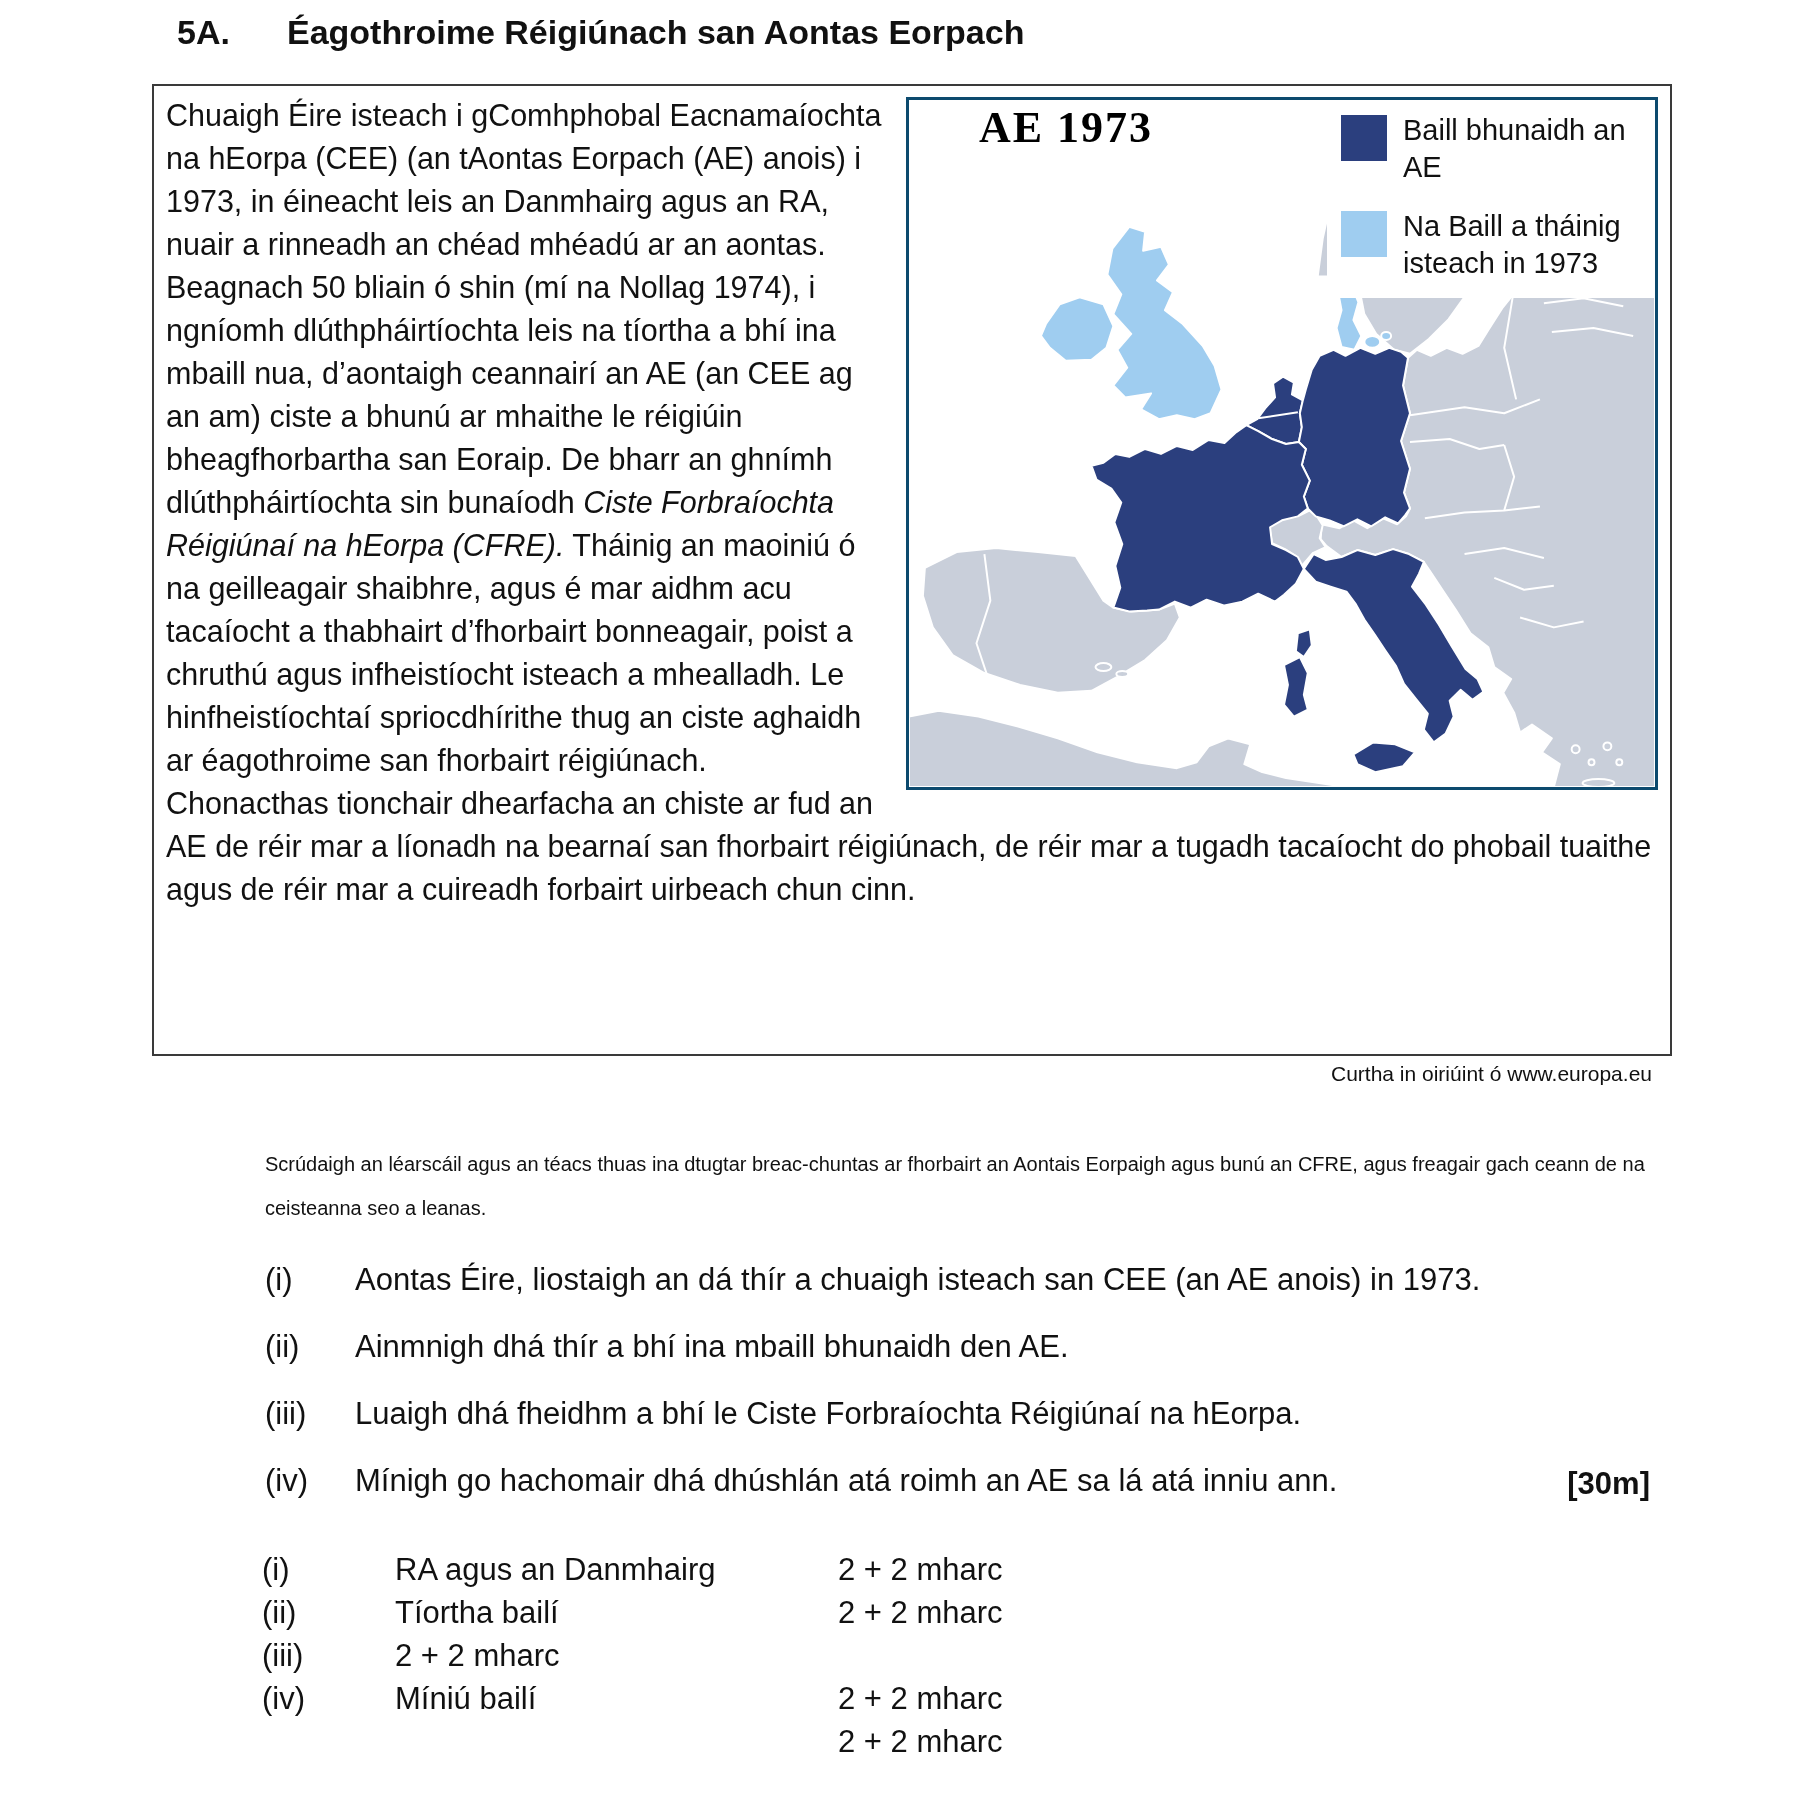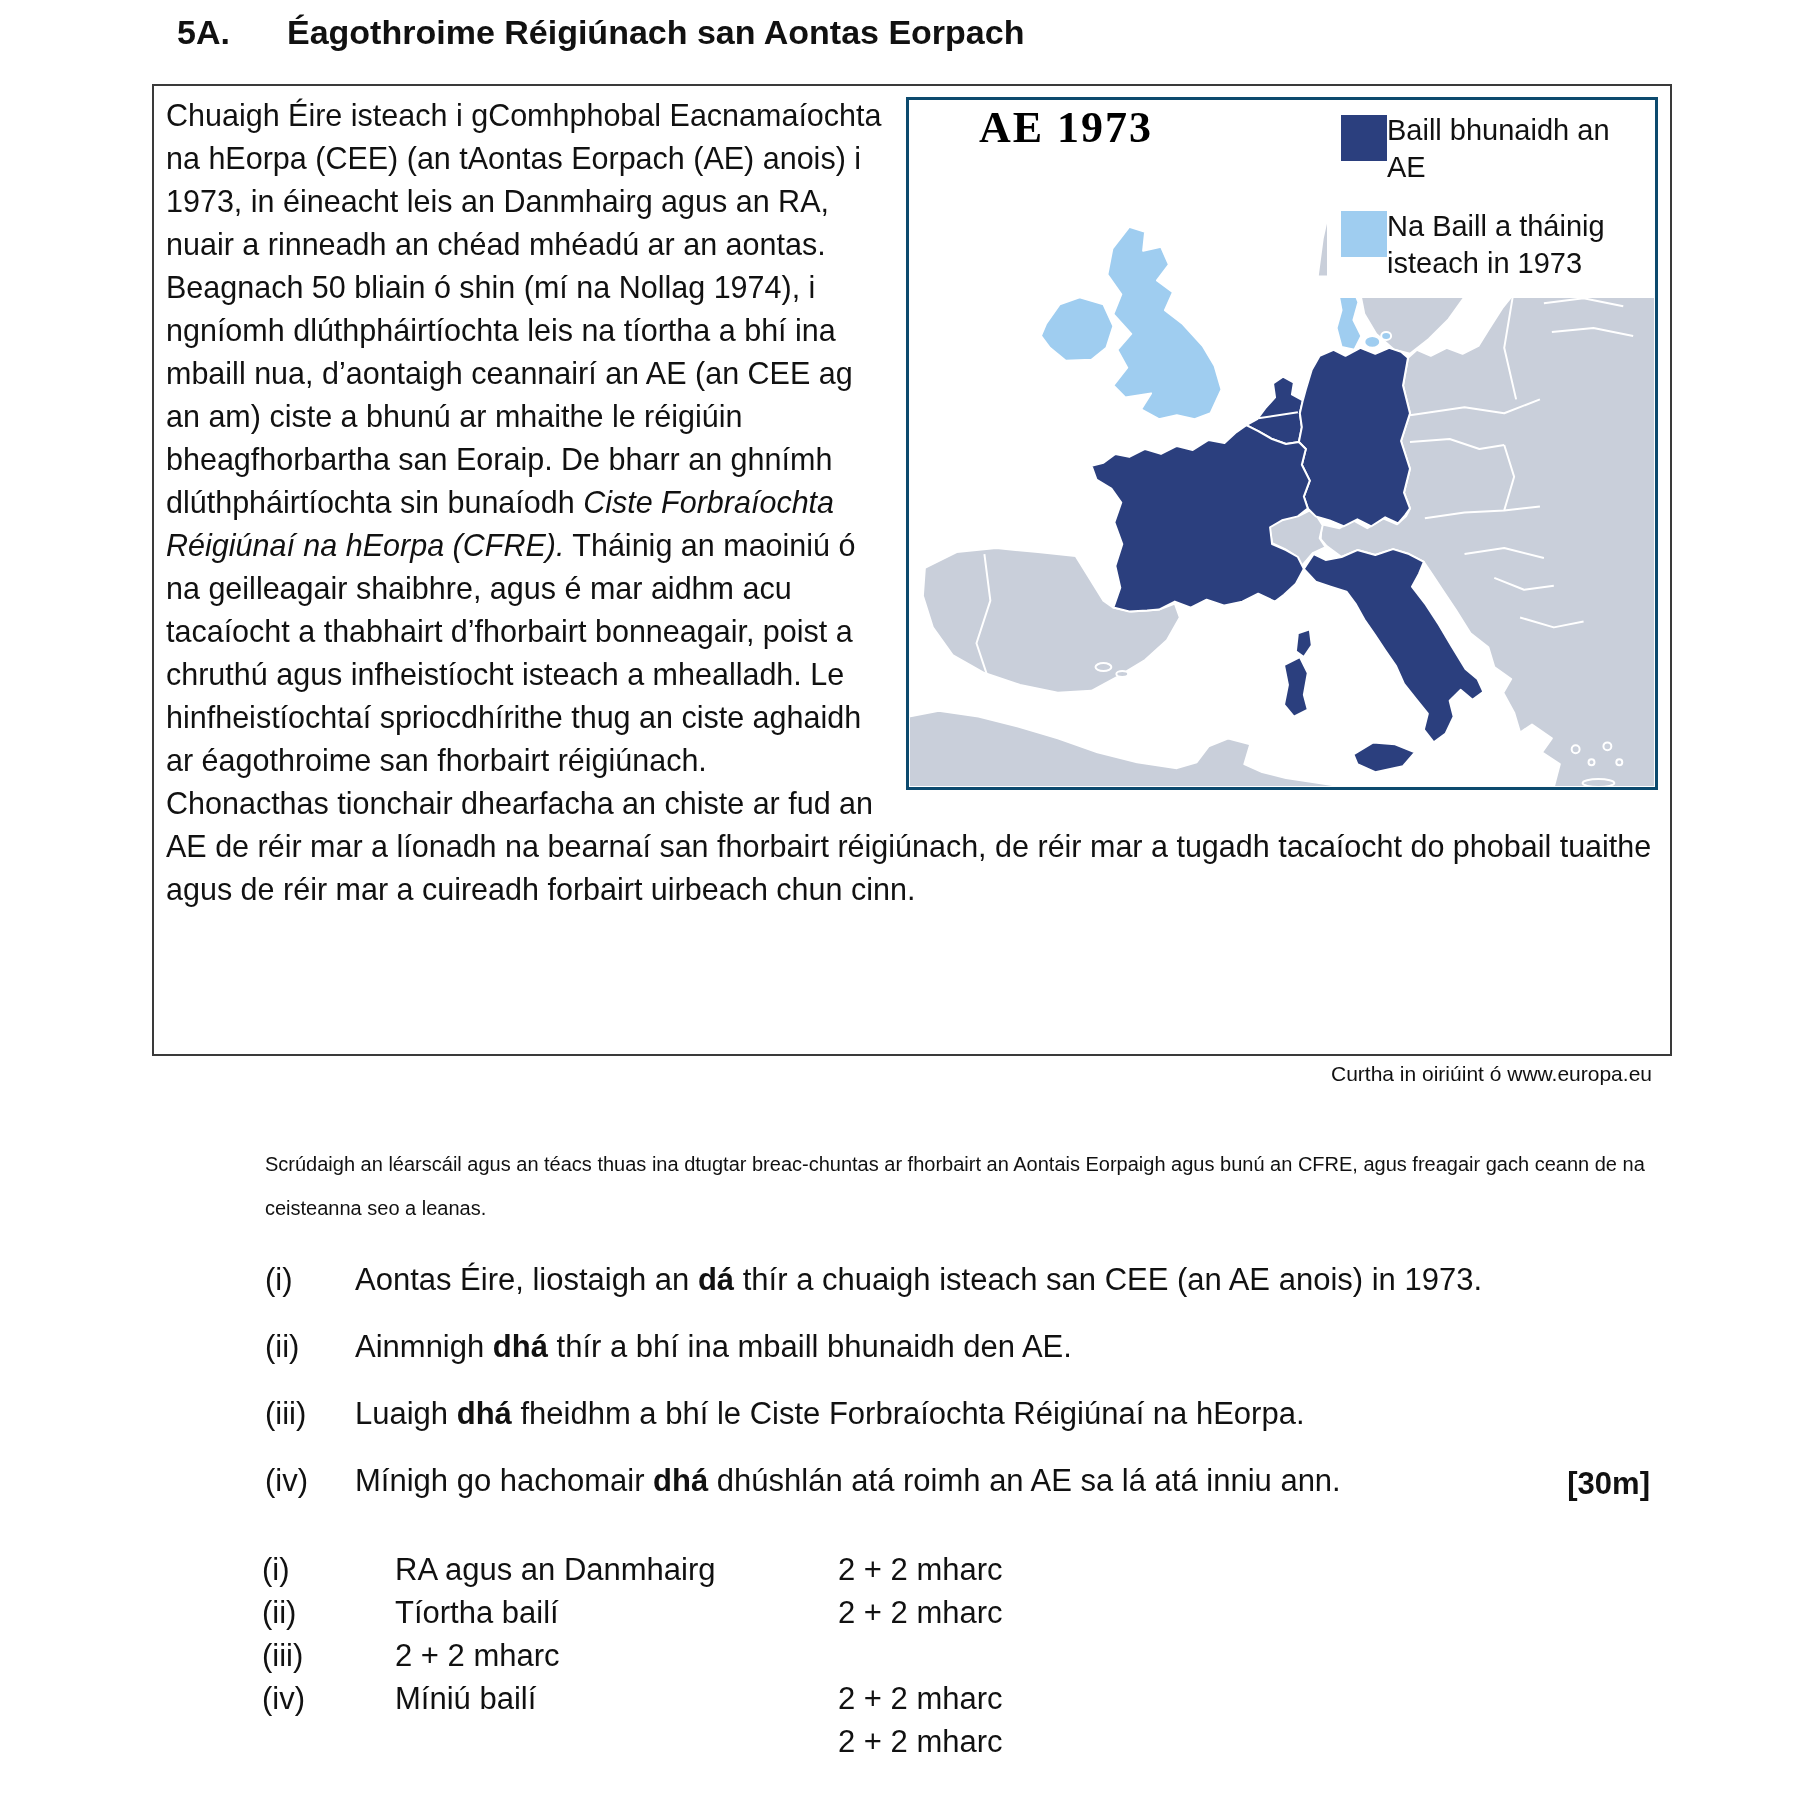--- a/index.html
+++ b/index.html
@@ -18,39 +18,39 @@
   .italic{font-style:italic;}
 
   
   .map-fig{float:right;width:752px;height:693px;border:3px solid #0c4a6e;box-sizing:border-box;
            margin:3px 0 10px 20px;position:relative;background:#fff;}
   .map-fig svg{display:block;width:100%;height:100%;}
   .map-title{position:absolute;top:6px;left:70px;font-family:"Liberation Serif",serif;
              font-weight:bold;font-size:44px;letter-spacing:2px;color:#000;}
   .legend{position:absolute;top:0;right:0;width:312px;background:#fff;
           padding:12px 2px 16px 14px;display:flex;flex-direction:column;gap:22px;}
-  .legend-row{display:flex;align-items:flex-start;}
+  .legend-row{display:flex;gap:16px;align-items:flex-start;}
   .swatch{width:46px;height:46px;flex:0 0 auto;margin-top:3px;}
   .legend-label{font-size:29px;line-height:37px;}
 
   
   .c-f{fill:var(--c-founding,#2b3f7e);stroke:#fff;stroke-width:2;stroke-linejoin:round;}
   .c-j{fill:var(--c-joined,#9fcdf0);stroke:#fff;stroke-width:2;stroke-linejoin:round;}
   .c-o{fill:var(--c-other,#c9cfda);stroke:#fff;stroke-width:2;stroke-linejoin:round;}
   .sea{fill:var(--c-sea,#ffffff);}
   .b-line{fill:none;stroke:#fff;stroke-width:2;stroke-linejoin:round;}
 
   .credit{position:absolute;top:1062px;left:152px;width:1500px;text-align:right;font-size:21px;}
 
   .intro{position:absolute;left:265px;top:1142px;width:1400px;font-size:20px;line-height:44px;}
 
   .questions{position:absolute;left:265px;top:1258px;width:1430px;font-size:31px;}
   .q-row{display:flex;margin-bottom:23px;line-height:44px;}
   .q-num{width:90px;flex:0 0 auto;}
-  .q-bold{font-weight:bold;text-align:center;}
+  .q-bold{font-weight:normal;text-align:center;}
 
   .marks-total{position:absolute;top:1466px;right:168px;font-weight:bold;font-size:31px;}
 
   .answers{position:absolute;left:262px;top:1548px;font-size:31px;line-height:43px;}
   .a-row{display:grid;grid-template-columns:133px 443px auto;}
 </style>
 </head>
 <body>
 
 <div class="page">

